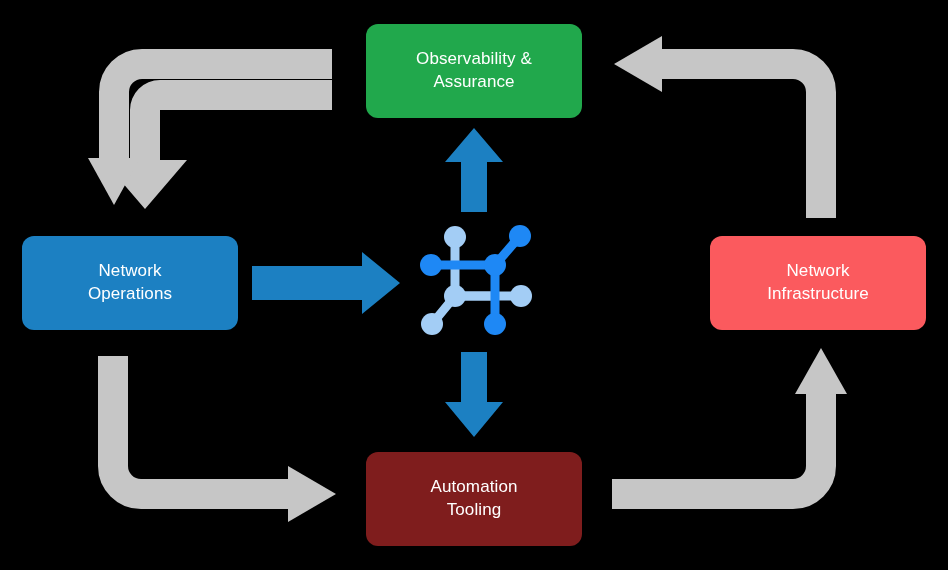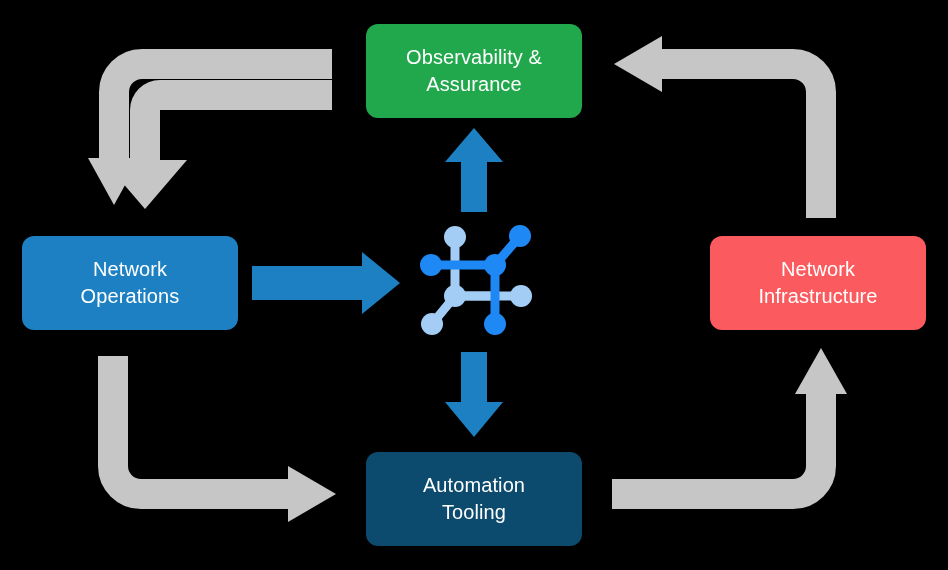--- a/index.html
+++ b/index.html
@@ -27,21 +27,21 @@
     height: 570px;
   }
   .node-box {
     position: absolute;
     border-radius: 12px;
     display: flex;
     align-items: center;
     justify-content: center;
     text-align: center;
     color: #ffffff;
-    font-size: 20px;
+    font-size: 17px;
     line-height: 1.35;
     font-family: "Liberation Sans", sans-serif;
     box-sizing: border-box;
     padding: 10px 10px;
     letter-spacing: 0.1px;
   }
   #box-observability {
     left: 366px;
     top: 24px;
     width: 216px;
@@ -157,18 +157,18 @@
   <div id="box-network-operations" class="node-box" style="background: rgb(28, 128, 194); color: rgb(255, 255, 255);">
     <span class="box-label">Network
 Operations</span>
   </div>
 
   <div id="box-network-infrastructure" class="node-box" style="background: rgb(251, 90, 94); color: rgb(255, 255, 255);">
     <span class="box-label">Network
 Infrastructure</span>
   </div>
 
-  <div id="box-automation-tooling" class="node-box" style="background: #0c4a6e; color: rgb(255, 255, 255);">
+  <div id="box-automation-tooling" class="node-box" style="background: #7f1d1d; color: rgb(255, 255, 255);">
     <span class="box-label">Automation
 Tooling</span>
   </div>
 
 </div>
 
 </body></html>

